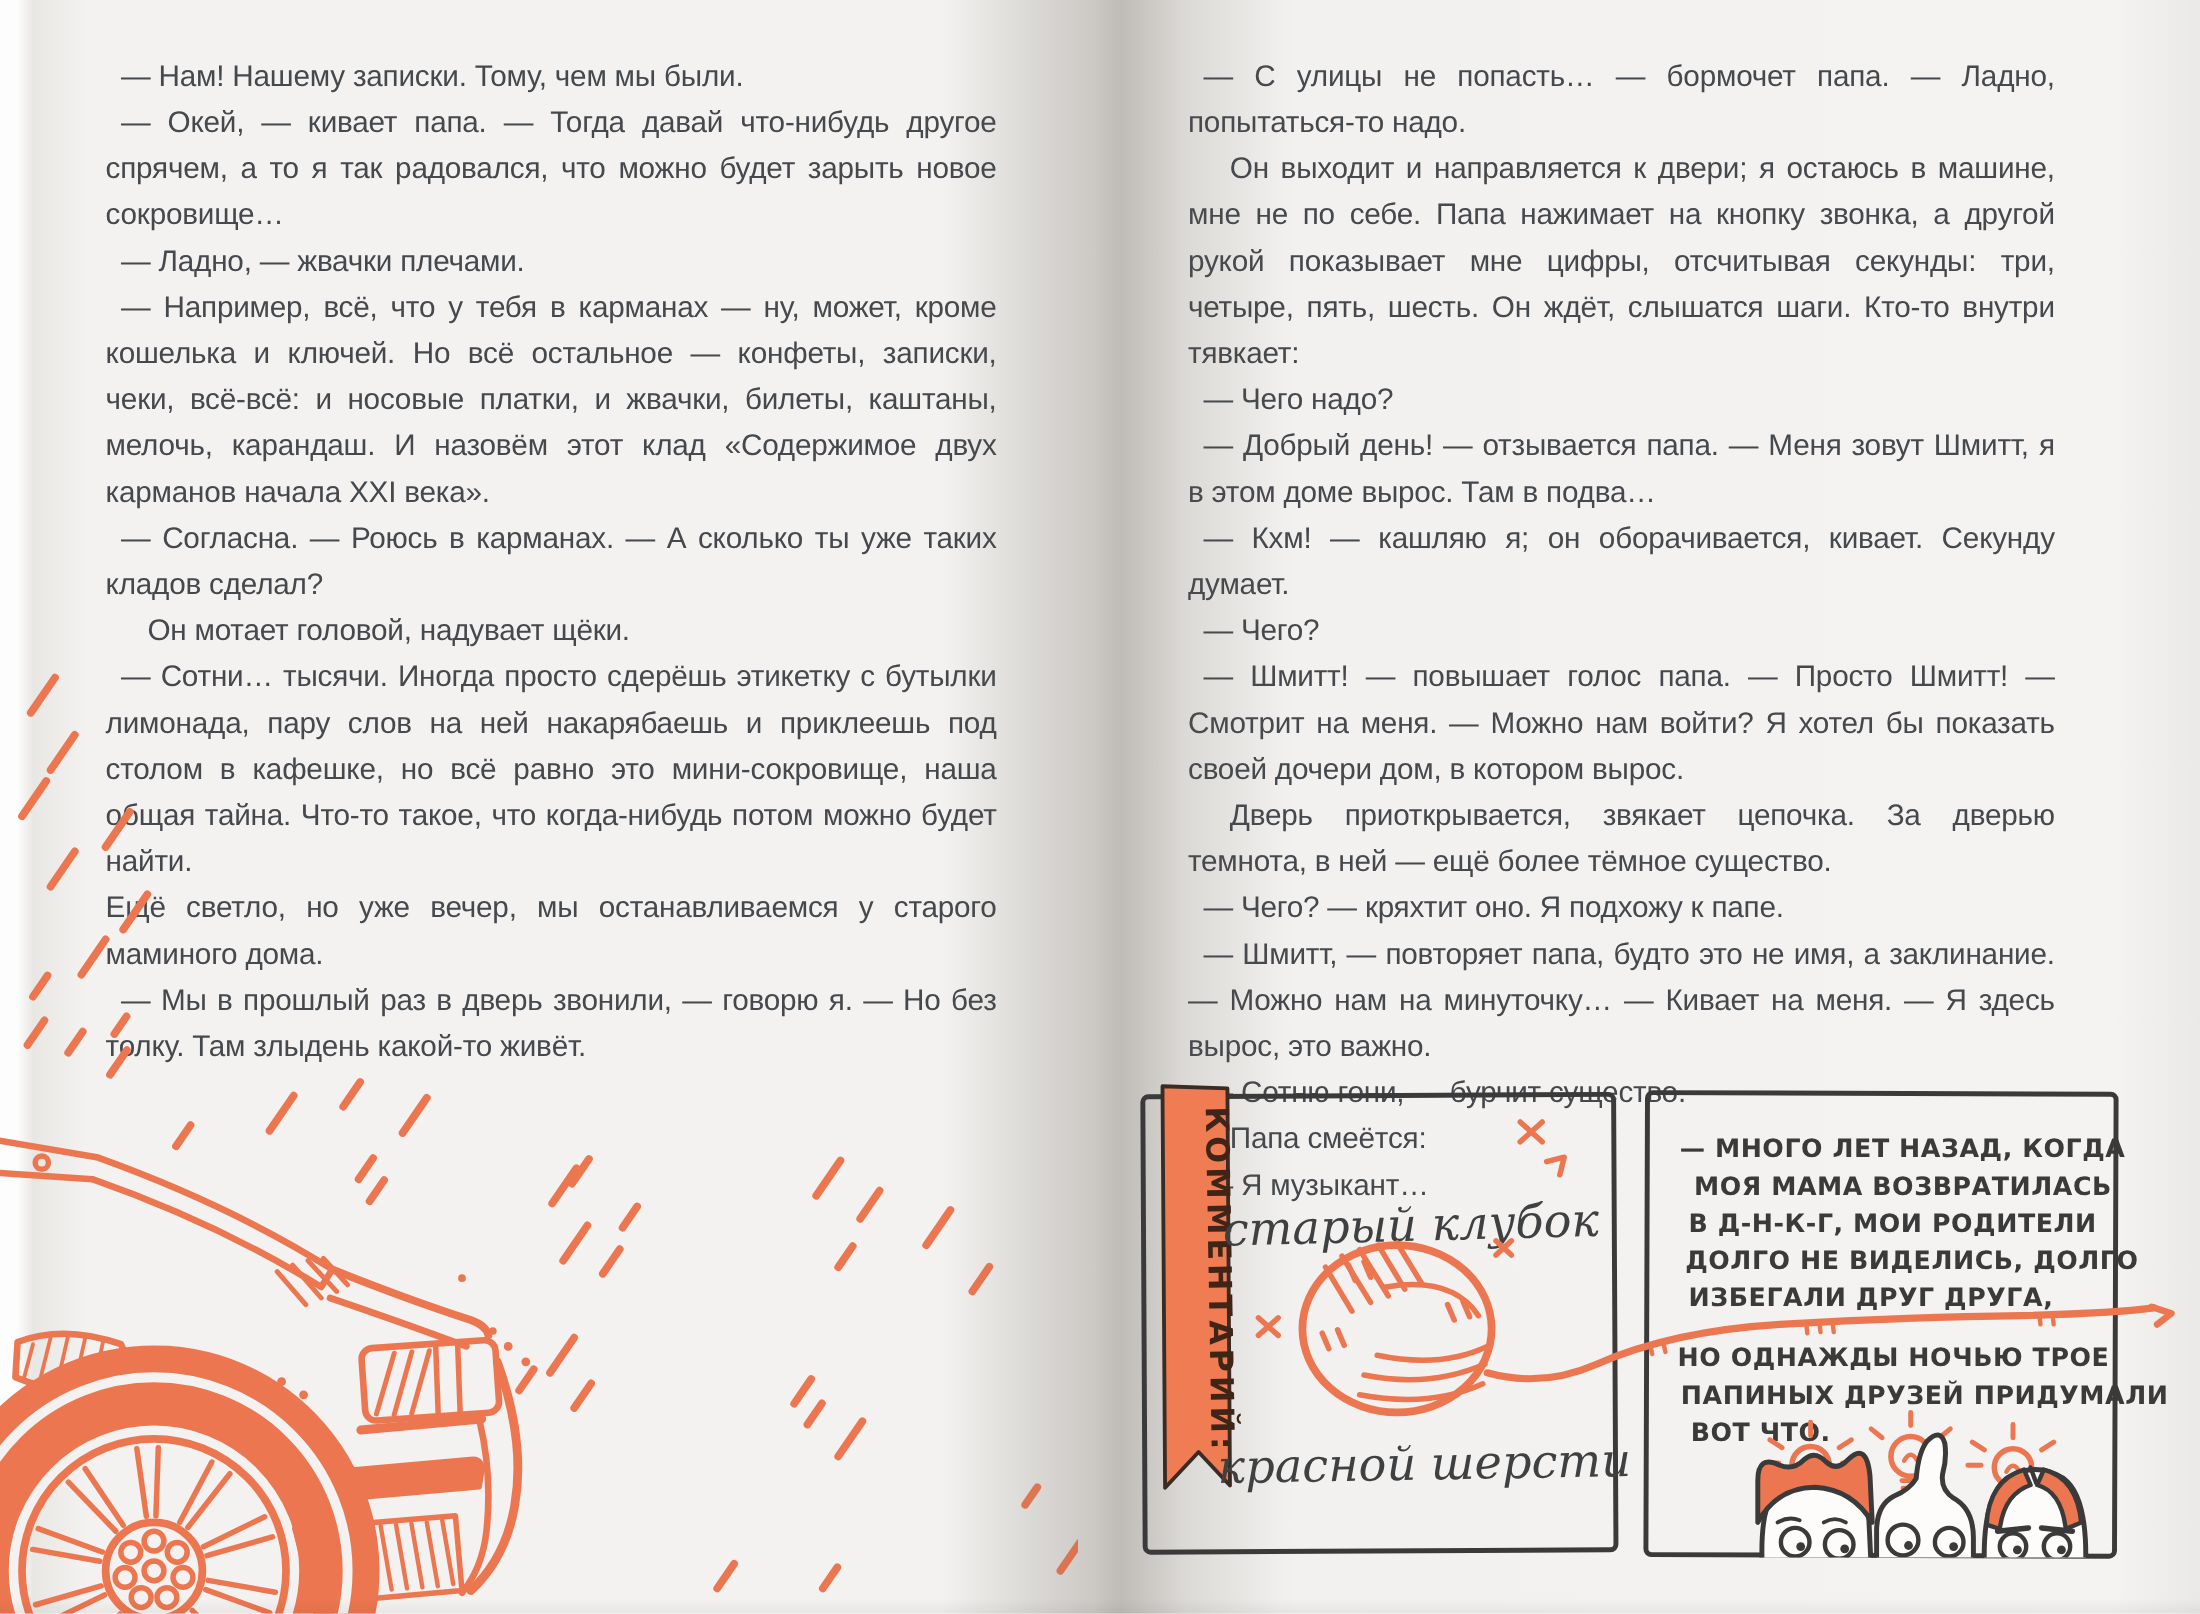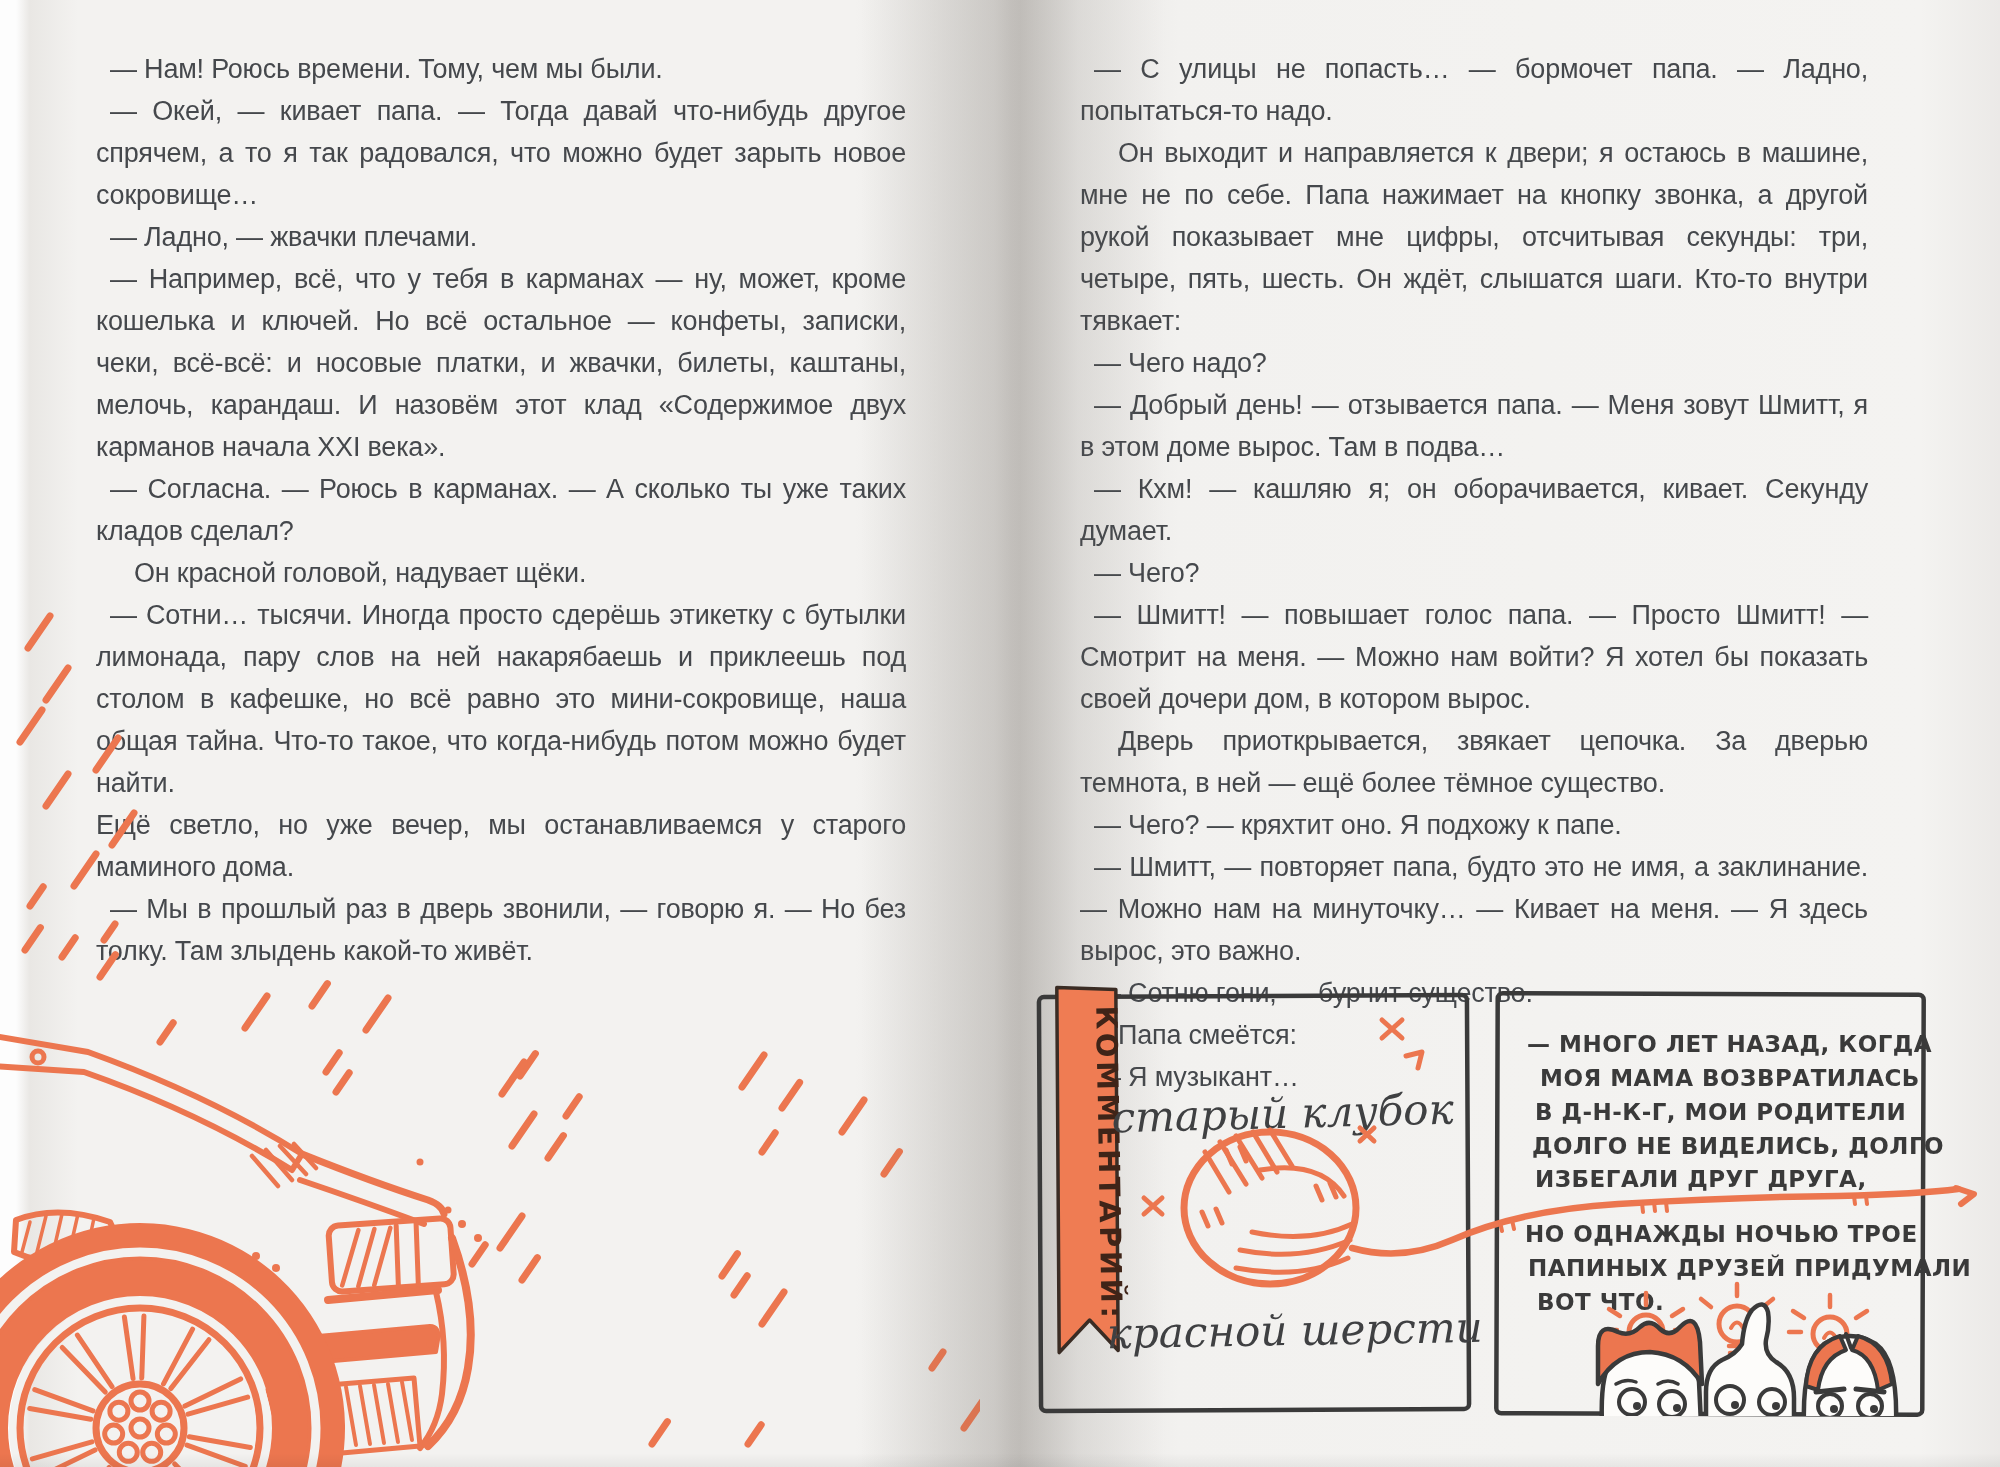--- a/index.html
+++ b/index.html
@@ -38,26 +38,26 @@
     background:linear-gradient(180deg,rgba(0,0,0,0),rgba(0,0,0,0.05));
     pointer-events:none;
   }
 </style>
 </head>
 <body>
 
 <div id="book">
 
   <div id="left-col" class="page-col">
-    <p class="dlg">— Нам! Роюсь времени. Тому, чем мы были.</p>
+    <p class="dlg">— Нам! Нашему записки. Тому, чем мы были.</p>
     <p class="dlg">— Окей, — кивает папа. — Тогда давай что-нибудь другое спрячем, а то я так радовался, что можно будет зарыть новое сокровище…</p>
     <p class="dlg">— Ладно, — жвачки плечами.</p>
     <p class="dlg">— Например, всё, что у тебя в карманах — ну, может, кроме кошелька и ключей. Но всё остальное — конфеты, записки, чеки, всё-всё: и носовые платки, и жвачки, билеты, каштаны, мелочь, карандаш. И назовём этот клад «Содержимое двух карманов начала XXI века».</p>
     <p class="dlg">— Согласна. — Роюсь в карманах. — А сколько ты уже таких кладов сделал?</p>
-    <p class="ind">Он красной головой, надувает щёки.</p>
+    <p class="ind">Он мотает головой, надувает щёки.</p>
     <p class="dlg">— Сотни… тысячи. Иногда просто сдерёшь этикетку с бутылки лимонада, пару слов на ней накарябаешь и приклеешь под столом в кафешке, но всё равно это мини-сокровище, наша общая тайна. Что-то такое, что когда-нибудь потом можно будет найти.</p>
     <p class="sec">Ещё светло, но уже вечер, мы останавливаемся у старого маминого дома.</p>
     <p class="dlg">— Мы в прошлый раз в дверь звонили, — говорю я. — Но без толку. Там злыдень какой-то живёт.</p>
   </div>
 
   <div id="right-col" class="page-col">
     <p class="dlg">— С улицы не попасть… — бормочет папа. — Ладно, попытаться-то надо.</p>
     <p class="ind">Он выходит и направляется к двери; я остаюсь в машине, мне не по себе. Папа нажимает на кнопку звонка, а другой рукой показывает мне цифры, отсчитывая секунды: три, четыре, пять, шесть. Он ждёт, слышатся шаги. Кто-то внутри тявкает:</p>
     <p class="dlg">— Чего надо?</p>
     <p class="dlg">— Добрый день! — отзывается папа. — Меня зовут Шмитт, я в этом доме вырос. Там в подва…</p>

